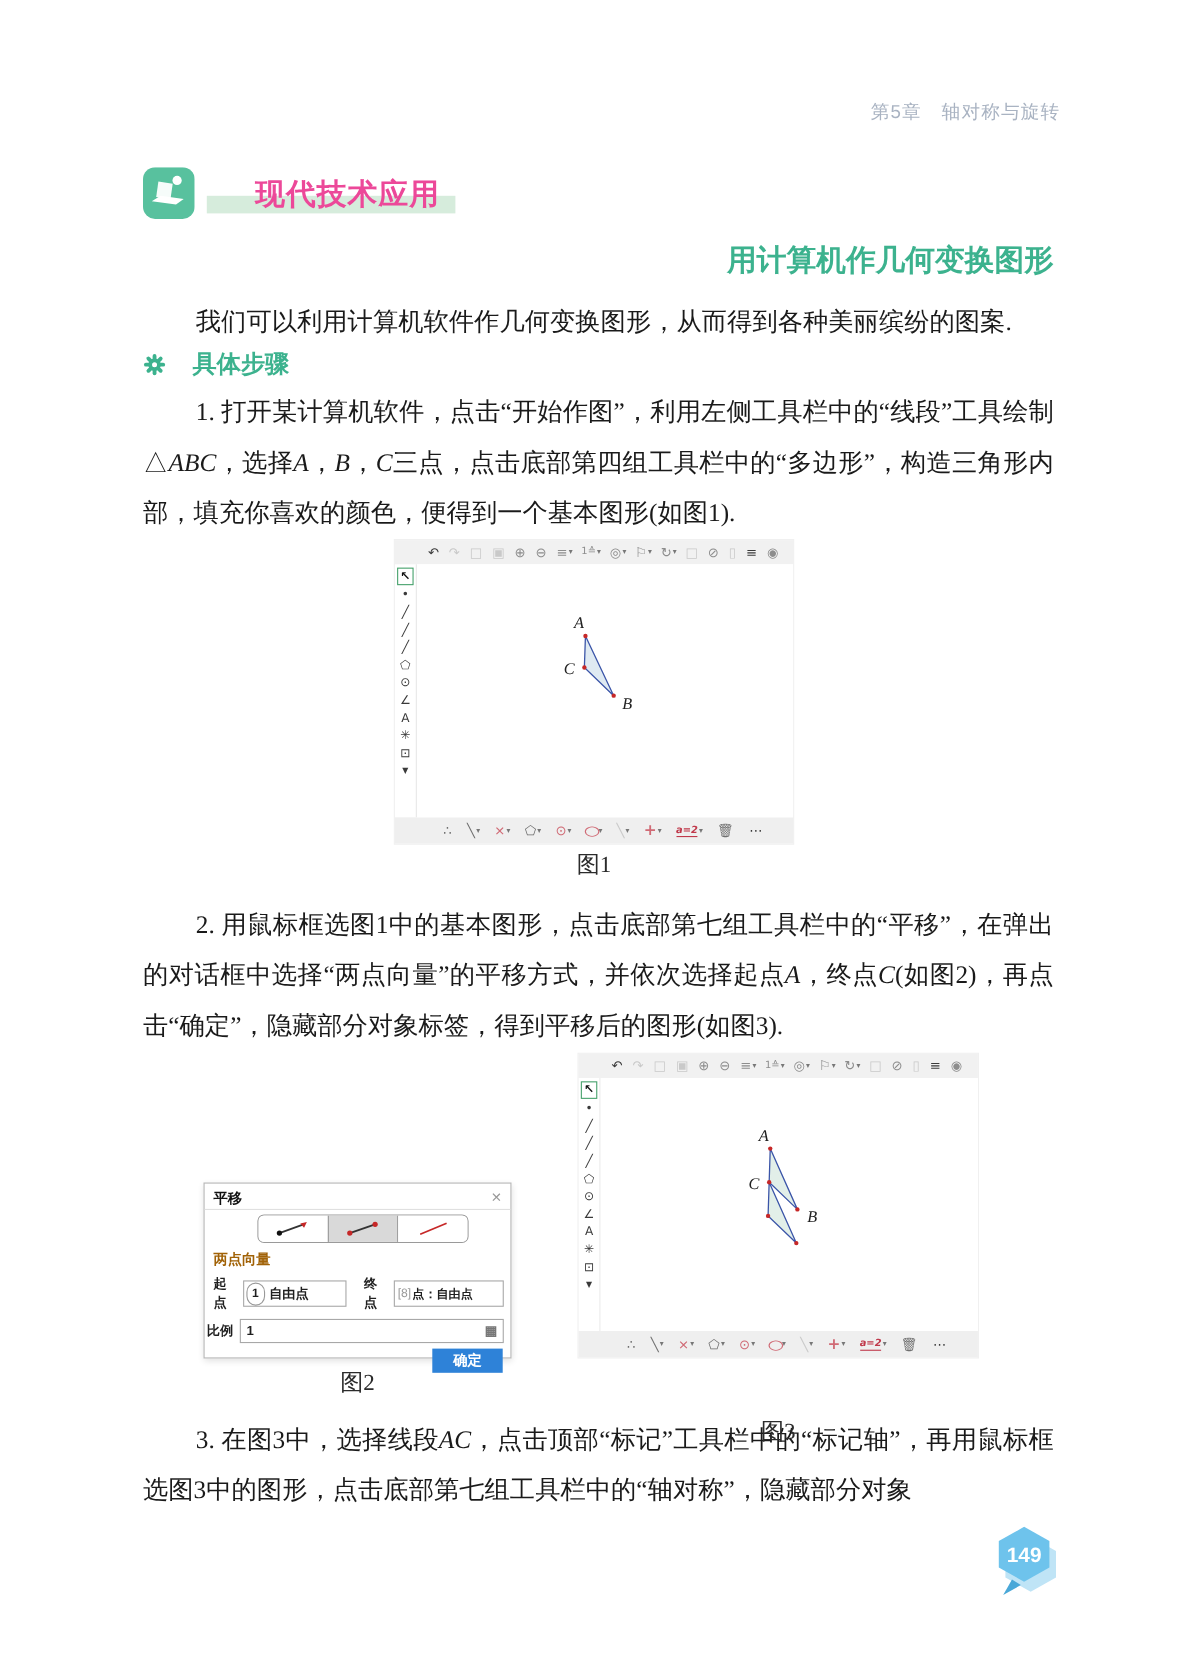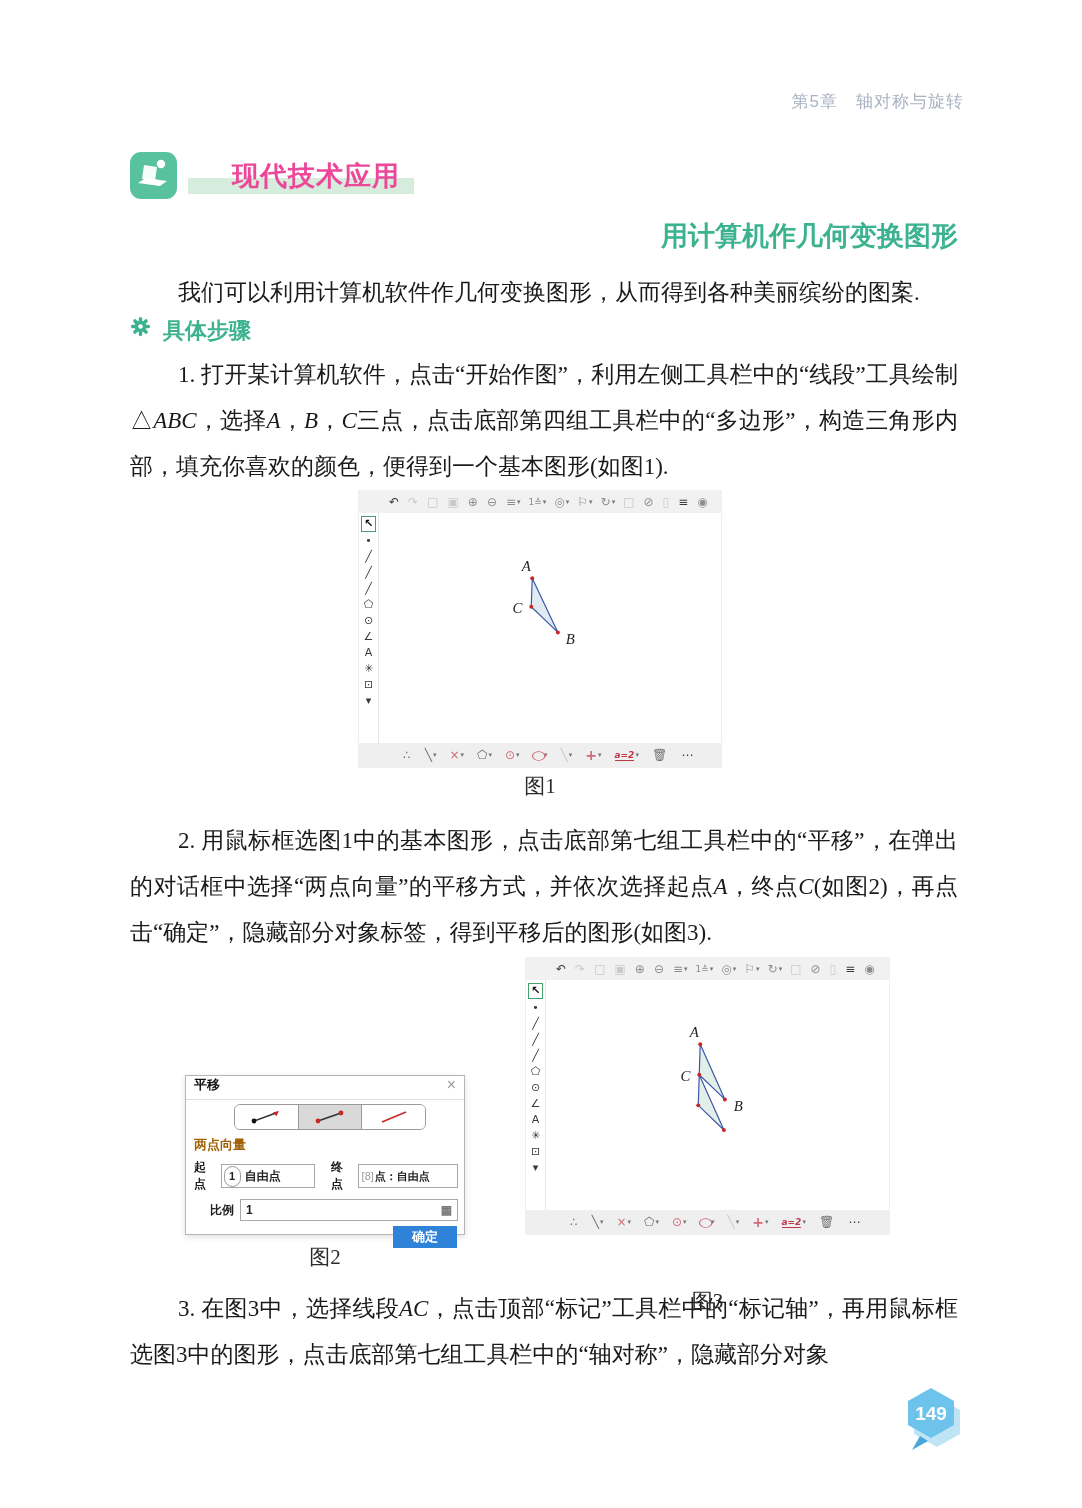--- a/index.html
+++ b/index.html
@@ -15,21 +15,21 @@
   .badge { position:absolute; left:130px; top:152px; display:flex; align-items:center; gap:11px; }
   .badge-icon { width:47px; height:47px; flex:0 0 47px; }
   .badge-label-wrap { position:relative; }
   .badge-band { position:absolute; left:0; right:-14px; bottom:0; height:16px; background:#d6ecdc; }
   .badge-label { position:relative; font-family:"Liberation Sans", sans-serif; font-size:27px;
                  font-weight:bold; color:#ec4899; letter-spacing:1px;margin-left:44px; }
 
   
   .main-title { position:absolute; left:130px; top:218px; width:828px; text-align:right;
                 font-family:"Liberation Sans", sans-serif; font-size:27px; font-weight:bold; color:#3cb28e; }
-  .steps-heading { position:absolute; left:130px; top:316px; display:flex; align-items:flex-start; gap:12px; }
+  .steps-heading { position:absolute; left:130px; top:316px; display:flex; align-items:center; gap:24px; }
   .steps-heading-text { font-family:"Liberation Sans", sans-serif; font-size:22px; font-weight:bold; color:#3cb28e; }
 
   
   .para { position:absolute; left:130px; width:828px; font-size:23px; line-height:46px;
           text-align:justify; color:#1a1a1a; }
   .para i { font-family:"Liberation Serif", serif; font-style:italic; }
   .p-intro { top:270px; text-indent:48px; }
   .p-step1 { top:352px; text-indent:48px; }
   .p-step2 { top:818px; text-indent:48px; }
   .p-step3 { top:1286px; text-indent:48px; }
@@ -63,38 +63,38 @@
   .ticon.ellipse .g { display:inline-block; transform:scaleX(1.45); }
   .ticon.bigplus .g { font-weight:bold; font-size:14px; }
   .ticon.measure .g { font-size:9px; color:#c0394b; border-bottom:1px solid #c0394b; font-style:italic;font-weight:bold; }
   .ticon.selected { border:1px solid #45a16b; background:#fff; padding:0 2px; color:#111; font-weight:bold; }
   .tri-label { font-family:"Liberation Serif", serif; font-style:italic; font-size:15px; fill:#222; }
 
   
   .dlg { position:absolute; left:185px; top:1075px; width:280px; height:160px; background:#fff;
          border:1px solid #b5b5b5; box-shadow:0 2px 6px rgba(0,0,0,.12);
          font-family:"Liberation Sans", sans-serif; }
-  .dlg-titlebar { height:24px; display:flex; justify-content:space-between; align-items:flex-start;
+  .dlg-titlebar { height:24px; display:flex; justify-content:space-between; align-items:flex-end;
                   padding:0 8px; border-bottom:1px solid #e0e0e0; }
   .dlg-title { font-size:13px; font-weight:bold; color:#111; }
   .dlg-close { font-size:16px; color:#9a9a9a; cursor:default; }
   .dlg-tabs { width:192px; height:26px; margin:4px 0 0 48px; display:flex; border:1px solid #9a9a9a;
               border-radius:6px; overflow:hidden; }
   .dlg-tab { flex:1; display:flex; align-items:center; justify-content:center; background:#fff; }
   .dlg-tab.selected { background:#d9d9d9; border-left:1px solid #9a9a9a; border-right:1px solid #9a9a9a; }
   .dlg-mode { font-size:13px; font-weight:bold; margin:6px 0 0 8px; color:#a16207; }
   .dlg-row1 { display:flex; align-items:center; margin:5px 6px 0 8px; gap:4px; font-size:12px; font-weight:bold; }
   .fld { border:1px solid #a8a8a8; height:24px; display:flex; align-items:center; background:#fff; }
   .fld-start { width:100px; gap:4px; padding-left:2px; }
   .num-circle { width:17px; height:21px; border:1px solid #999; border-radius:9px; display:flex;
                 align-items:center; justify-content:center; font-size:11px; font-weight:bold; }
   .spacer8 { width:8px; }
   .fld-end { width:106px; padding-left:3px; gap:1px; font-size:11px; }
   .end-prefix { color:#9a9a9a; font-weight:normal; }
-  .dlg-row2 { display:flex; align-items:center; margin:6px 6px 0 24px; gap:6px; font-size:12px; font-weight:bold; }
+  .dlg-row2 { display:flex; align-items:center; margin:6px 6px 0 2px; gap:6px; font-size:12px; font-weight:bold; }
   .fld-scale { flex:1; height:22px; justify-content:space-between; padding:0 5px; }
   .calc-icon { color:#777; font-size:12px; }
   .dlg-actions { display:flex; justify-content:flex-end; margin:5px 7px 0 0; }
   .btn-confirm { width:64px; height:22px; background:#2e82d8; color:#fff; font-size:13px; font-weight:bold;
                  display:flex; align-items:center; justify-content:center; border-radius:0; }
 
   
   .page-badge { position:absolute; left:898px; top:1386px; width:72px; height:68px; }
 </style>
 </head>

